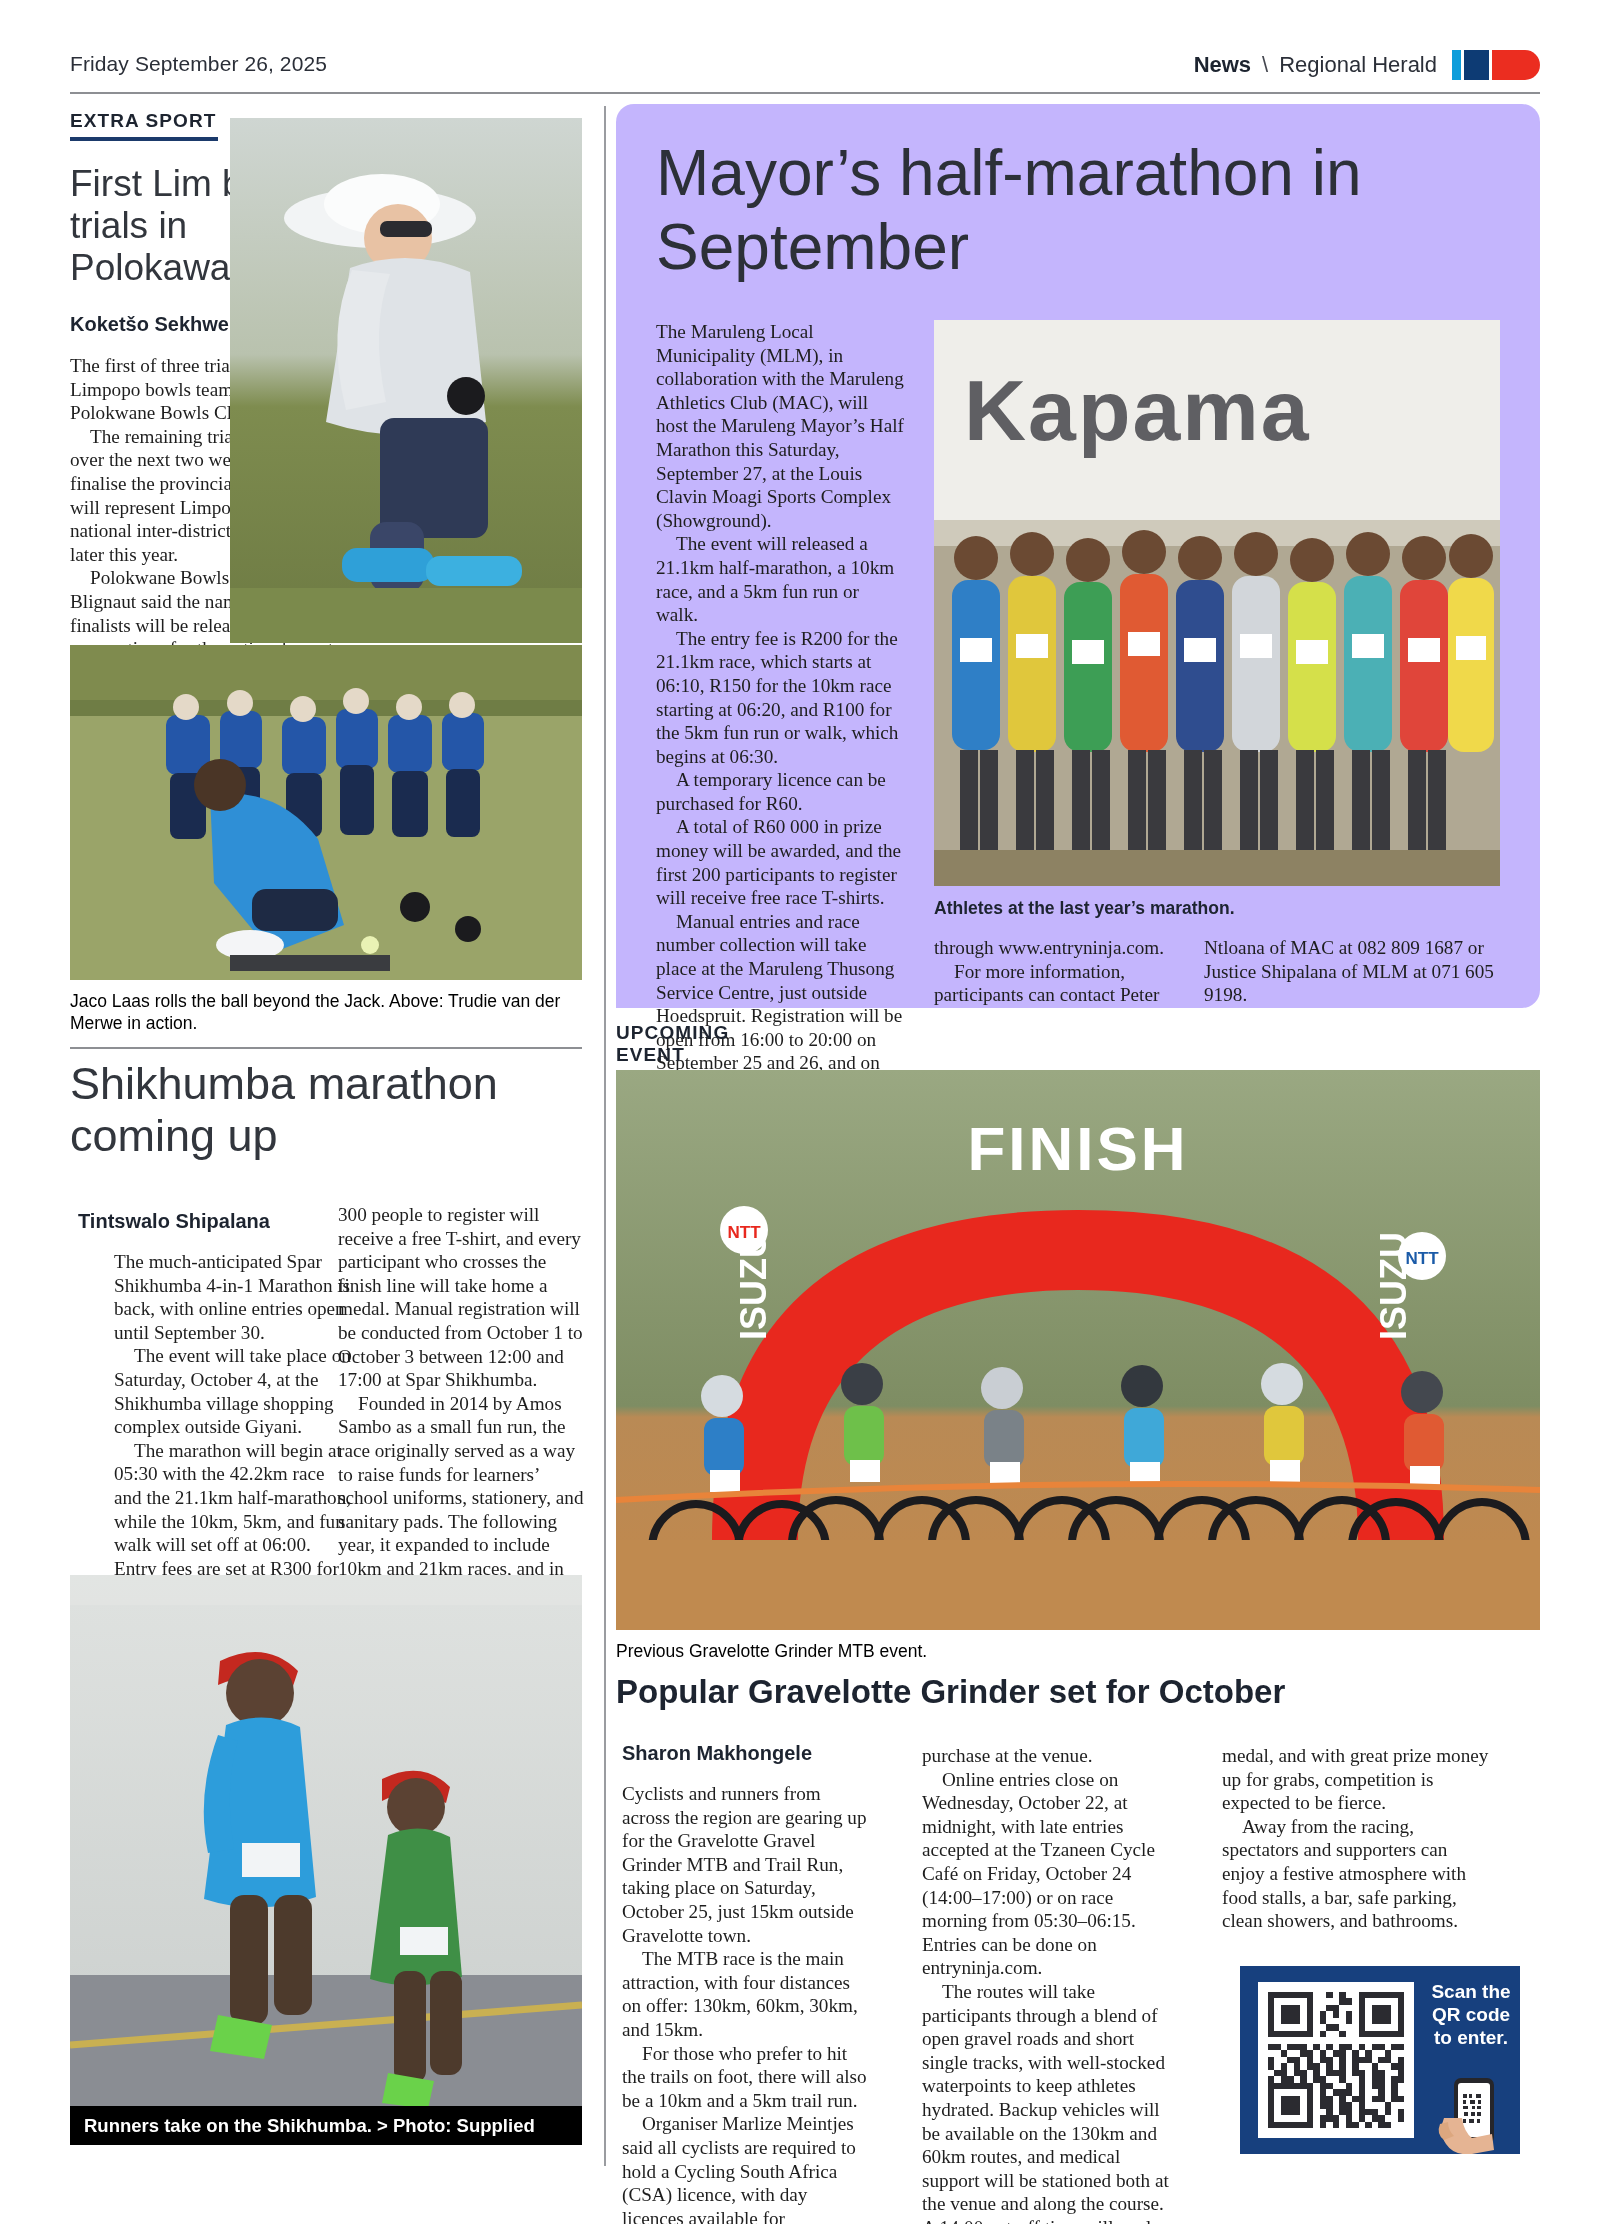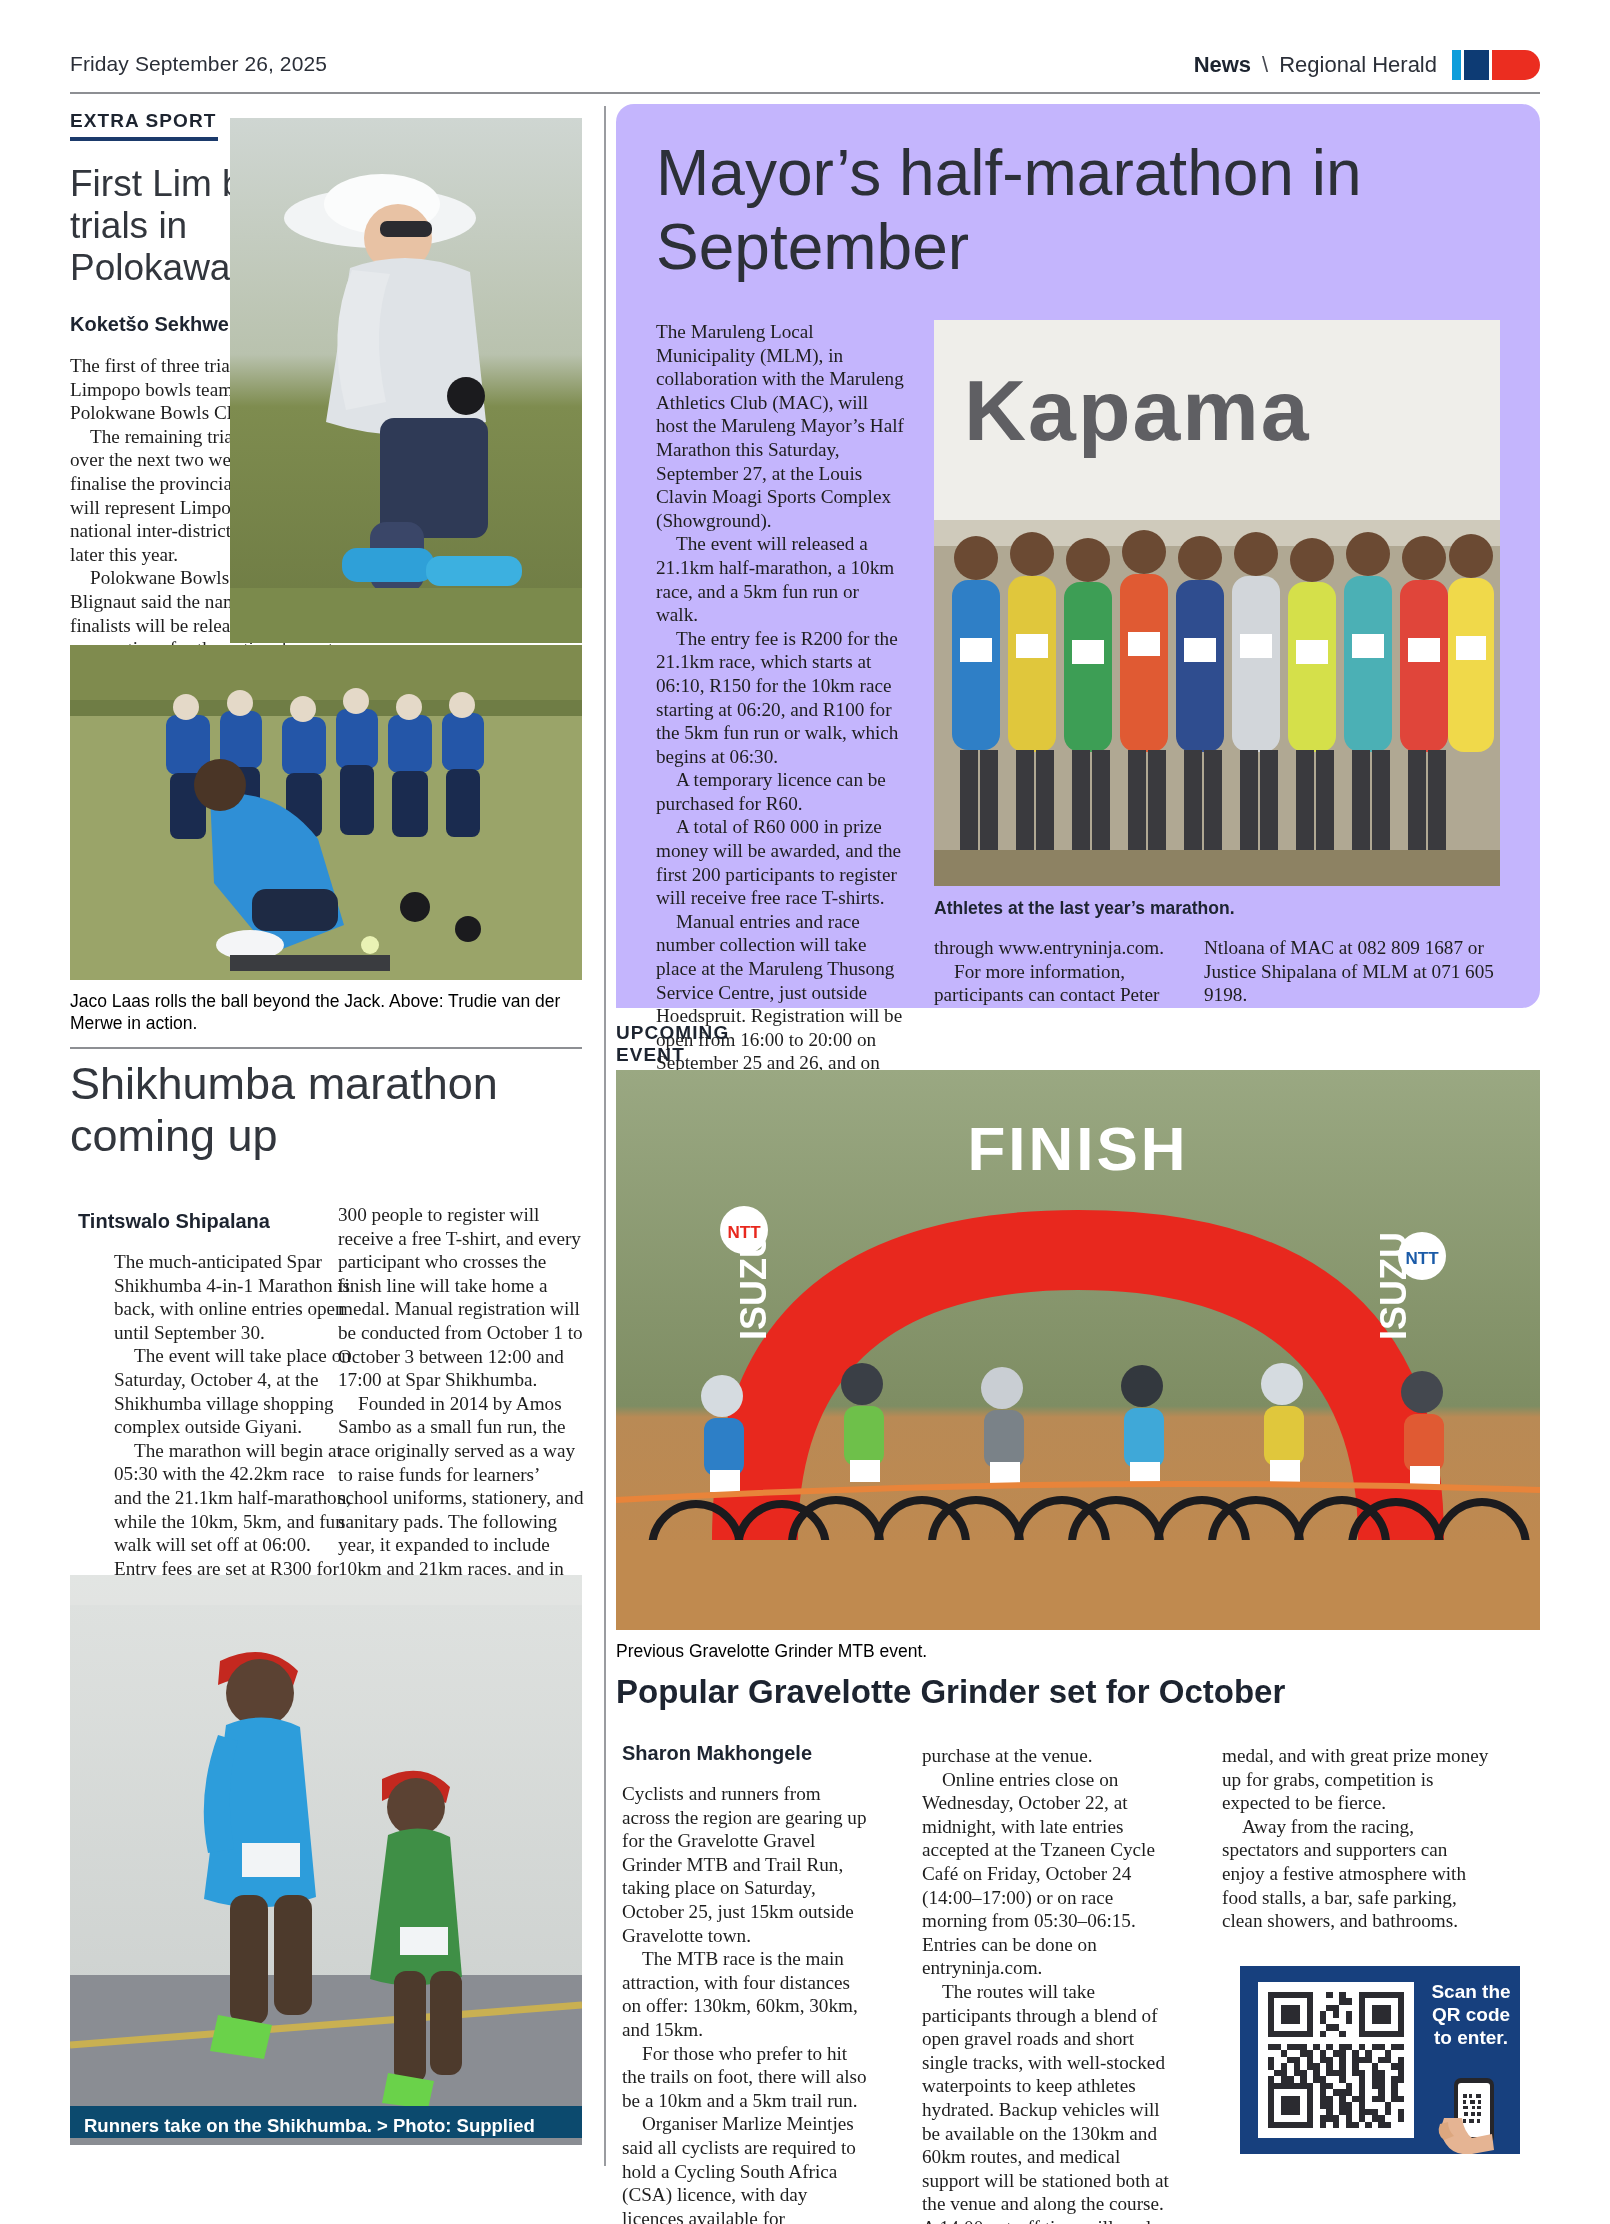--- a/index.html
+++ b/index.html
@@ -53,21 +53,21 @@
   .ph-green{position:absolute;left:70px;top:645px;width:512px;height:335px;overflow:hidden;}
   .l-cap{position:absolute;left:70px;top:990px;width:512px;}
   .l-rule{position:absolute;left:70px;top:1047px;width:512px;height:2px;background:#8d8f93;}
 
   
   .shik-head{position:absolute;left:70px;top:1058px;width:520px;font-size:45px;line-height:52px;}
   .shik-byline{position:absolute;left:78px;top:1210px;}
   .shik-c1{position:absolute;left:78px;top:1250px;width:240px;margin-left:36px;}
   .shik-c2{position:absolute;left:338px;top:1203px;width:248px;}
   .ph-runners{position:absolute;left:70px;top:1575px;width:512px;height:570px;overflow:hidden;}
-  .redcap{position:absolute;left:70px;top:2106px;width:512px;height:32px;background:#0c4a6e;}
+  .redcap{position:absolute;left:70px;top:2106px;width:512px;height:39px;background:#000000;}
   .redcap span{position:absolute;left:14px;top:9px;font-family:"Liberation Sans",sans-serif;
     font-weight:bold;font-size:18.5px;color:#fff;}
 
   
   .vrule{position:absolute;left:604px;top:106px;width:2px;height:2060px;background:#9a9ca0;}
 
   
   .feature{position:absolute;left:616px;top:104px;width:924px;height:904px;
            background:#c4b5fd;border-radius:18px 18px 18px 0;}
   .f-head{position:absolute;left:40px;top:32px;width:800px;font-size:64px;line-height:74px;

